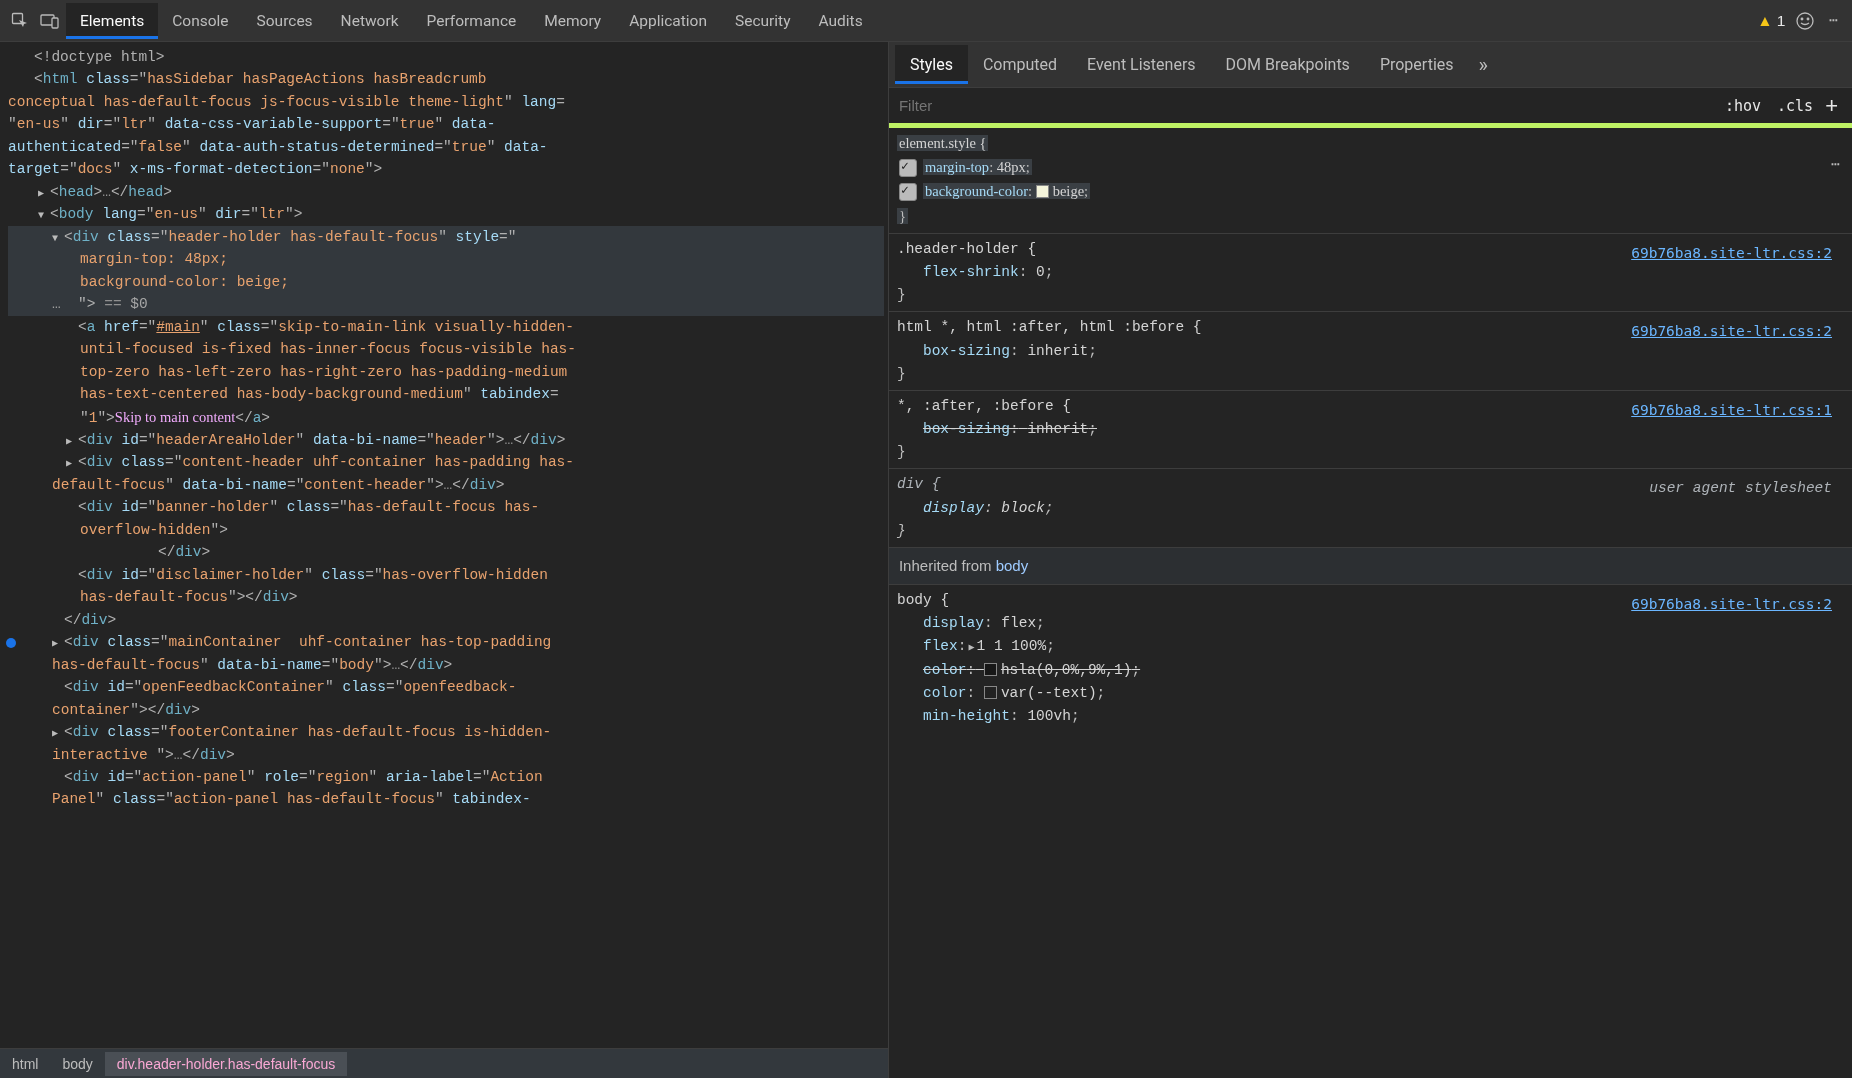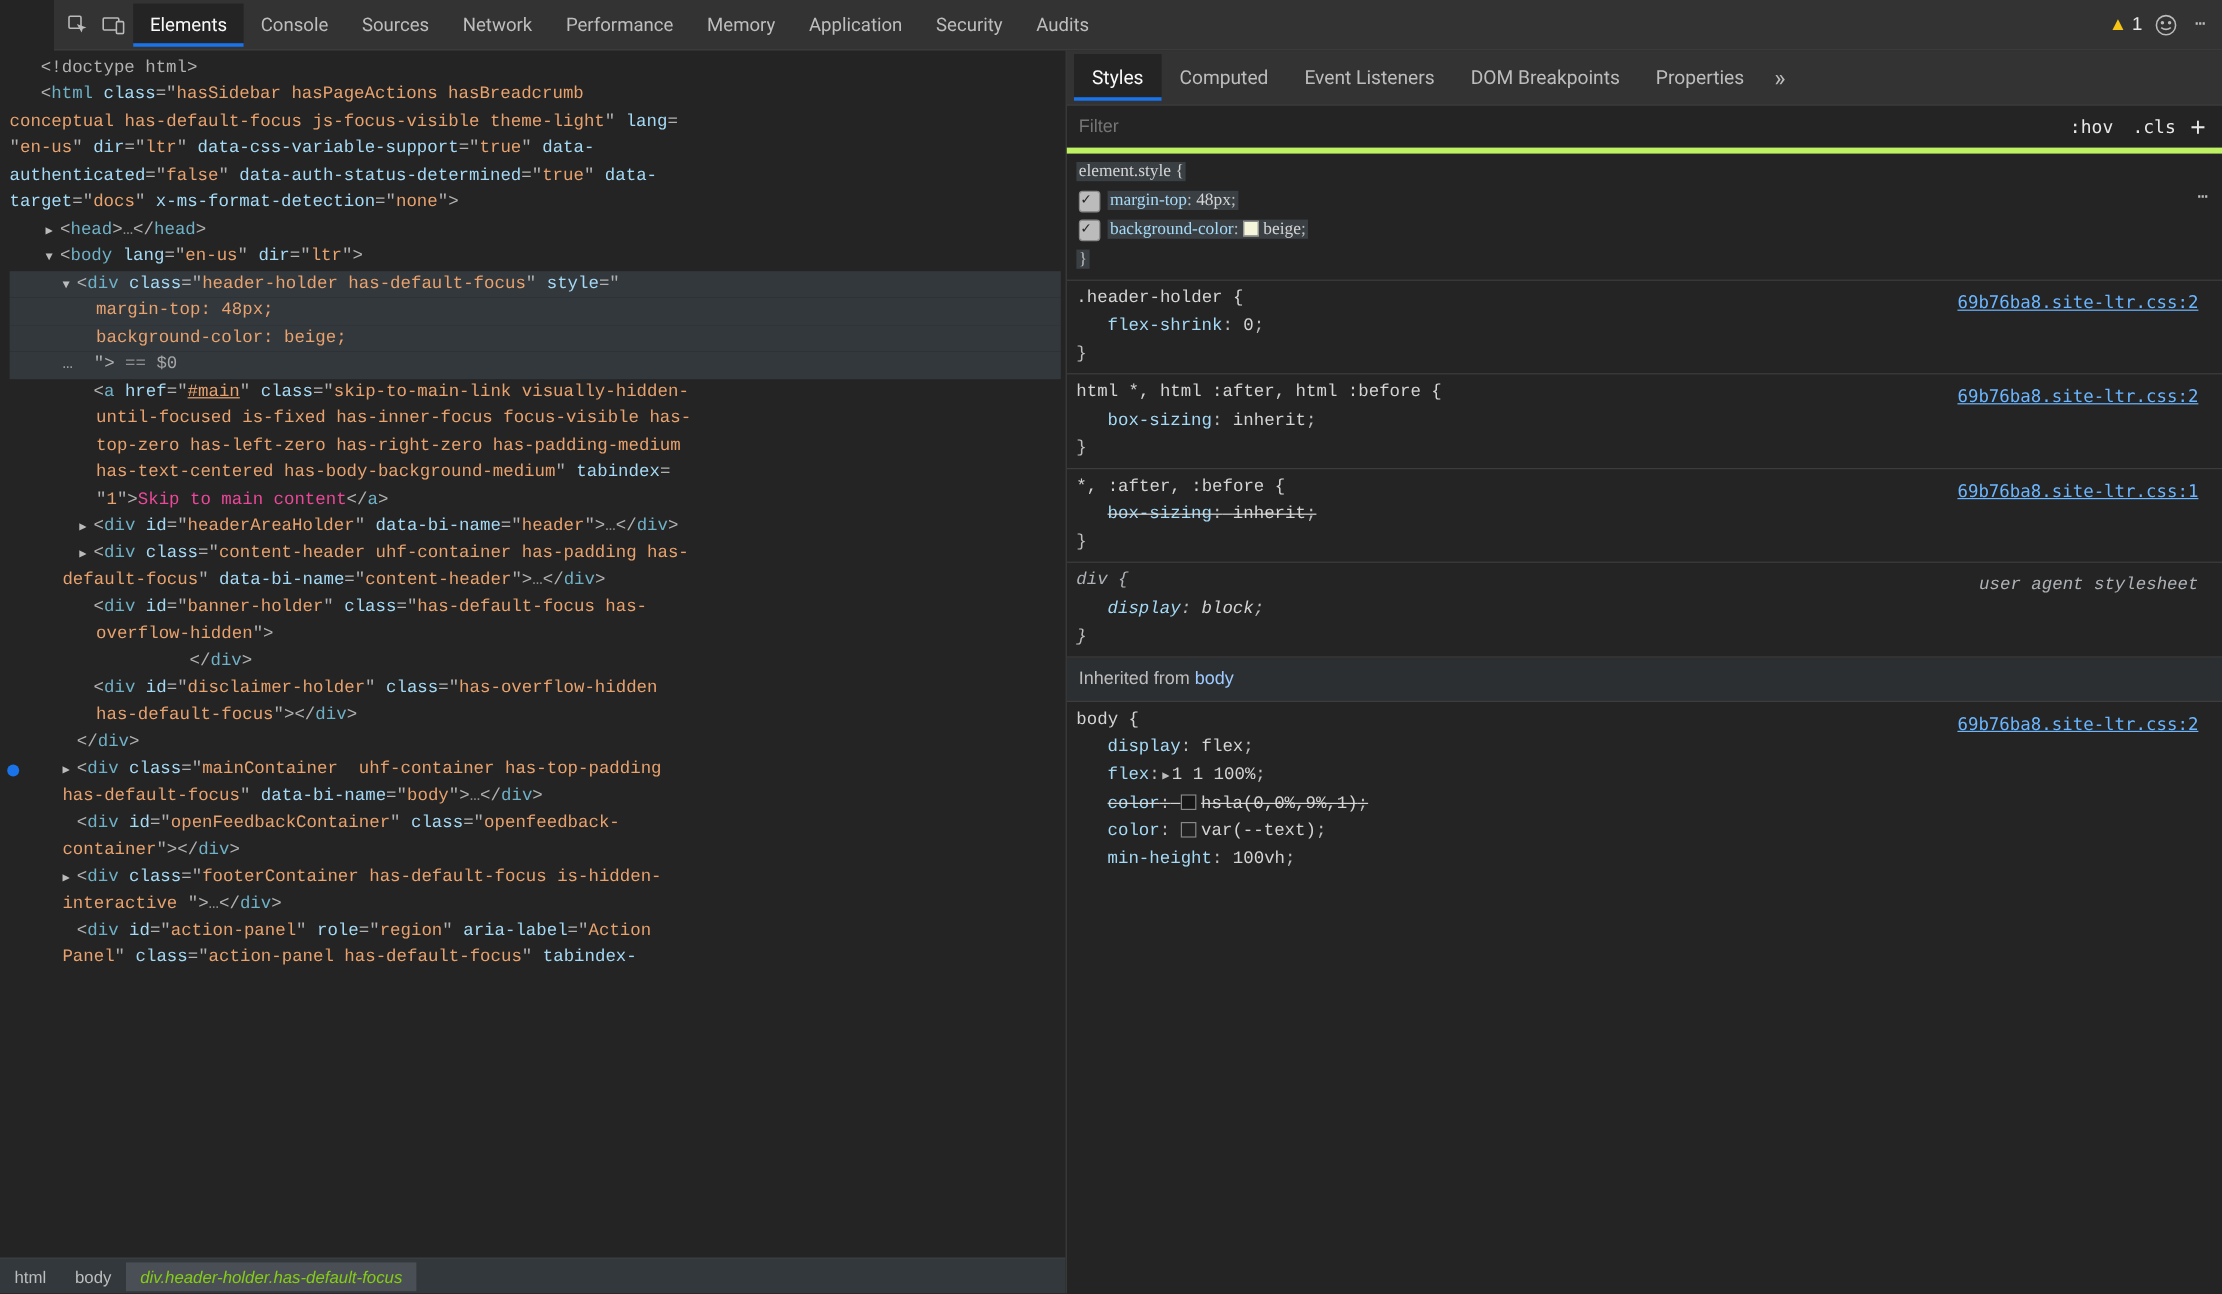--- a/index.html
+++ b/index.html
@@ -11,21 +11,20 @@
   font-size: 14.5px;
   overflow: hidden;
 }
 .root { display: flex; flex-direction: column; height: 100vh; }
 
 
 .tabbar {
   display: flex; align-items: center; height: 42px;
   background: #333333; border-bottom: 1px solid #3d3d3d;
   padding: 0 6px;
-  margin-left: 45px;
 }
 .tabbar .picker { width: 28px; height: 28px; display:flex; align-items:center; justify-content:center; color:#bbb; cursor:pointer; margin-right:2px;}
 .tabbar .tab {
   padding: 9px 14px; color: #bdbdbd; cursor: pointer; font-family: -apple-system, "Segoe UI", Roboto, sans-serif;
   font-size: 15.5px;
 }
 .tabbar .tab.active { color: #fafafa; background: #242424; border-bottom: 3px solid #1a73e8; padding-bottom:6px;}
 .tabbar .spacer { flex: 1; }
 .tabbar .warn { display:flex; align-items:center; gap:4px; color:#e8e8e8; font-family:-apple-system,sans-serif; font-size:15.5px; margin-right:10px;}
 .tabbar .warn .tri { color:#f5c518; }
@@ -47,33 +46,33 @@
 .indent2{padding-left:30px;}
 .indent3{padding-left:44px;}
 .indent4{padding-left:58px;}
 .cont1{padding-left:44px;}
 .cont2{padding-left:72px;}
 .t-punc{color:#b1b1b1;}
 .t-doc{color:#b1b1b1;}
 .t-tag{color:#6fb1c7;}
 .t-attr{color:#a5daf6;}
 .t-str{color:#e8a26e;}
-.t-text{color:#ec4899;}
+.t-text{color:#f0abfc;font-family:Liberation Serif, serif;}
 .t-href{color:#e8a26e; text-decoration:underline;}
 .t-gray{color:#909090;}
 .sel-line{background:#33383d;}
 .sel-line .dollar{color:#a6a6a6;}
 .gutter-marker{position:relative;}
 .gutter-marker::before{content:'';position:absolute;left:-2px;top:7px;width:10px;height:10px;border-radius:50%;background:#1a73e8;}
 .dots-gutter{color:#9d9d9d;}
 
 
 .breadcrumb{height:30px; background:#33383d;border-top:1px solid #3d3d3d; display:flex; align-items:center; font-family:-apple-system,sans-serif; font-size:14px;}
 .breadcrumb .crumb{padding:4px 12px;color:#bdbdbd;cursor:pointer;}
-.breadcrumb .crumb.sel{background:#4a4f55;color:#84cc16;font-style:italic;}
+.breadcrumb .crumb.sel{background:#4a4f55;color:#f9a8d4;}
 
 
 .right{flex:1; display:flex; flex-direction:column; min-width:0;}
 .right-tabs{display:flex; align-items:center; height:46px; background:#333333; border-bottom:1px solid #3d3d3d; padding:0 6px; font-family:-apple-system,"Segoe UI",Roboto,sans-serif; font-size:16px;}
 .right-tabs .tab{padding:10px 15px; color:#bdbdbd; cursor:pointer;}
 .right-tabs .tab.active{color:#fafafa; background:#242424; border-bottom:3px solid #1a73e8; padding-bottom:7px;}
 .right-tabs .more{color:#bdbdbd; padding:0 10px; font-size:20px; cursor:pointer;}
 
 .filter-row{display:flex;align-items:center;height:40px;border-bottom:5px solid #bef264;padding:0 10px;font-family:-apple-system,sans-serif;}
 .filter-row input{flex:1;background:transparent;border:none;color:#bbb;font-size:15px;outline:none;}

